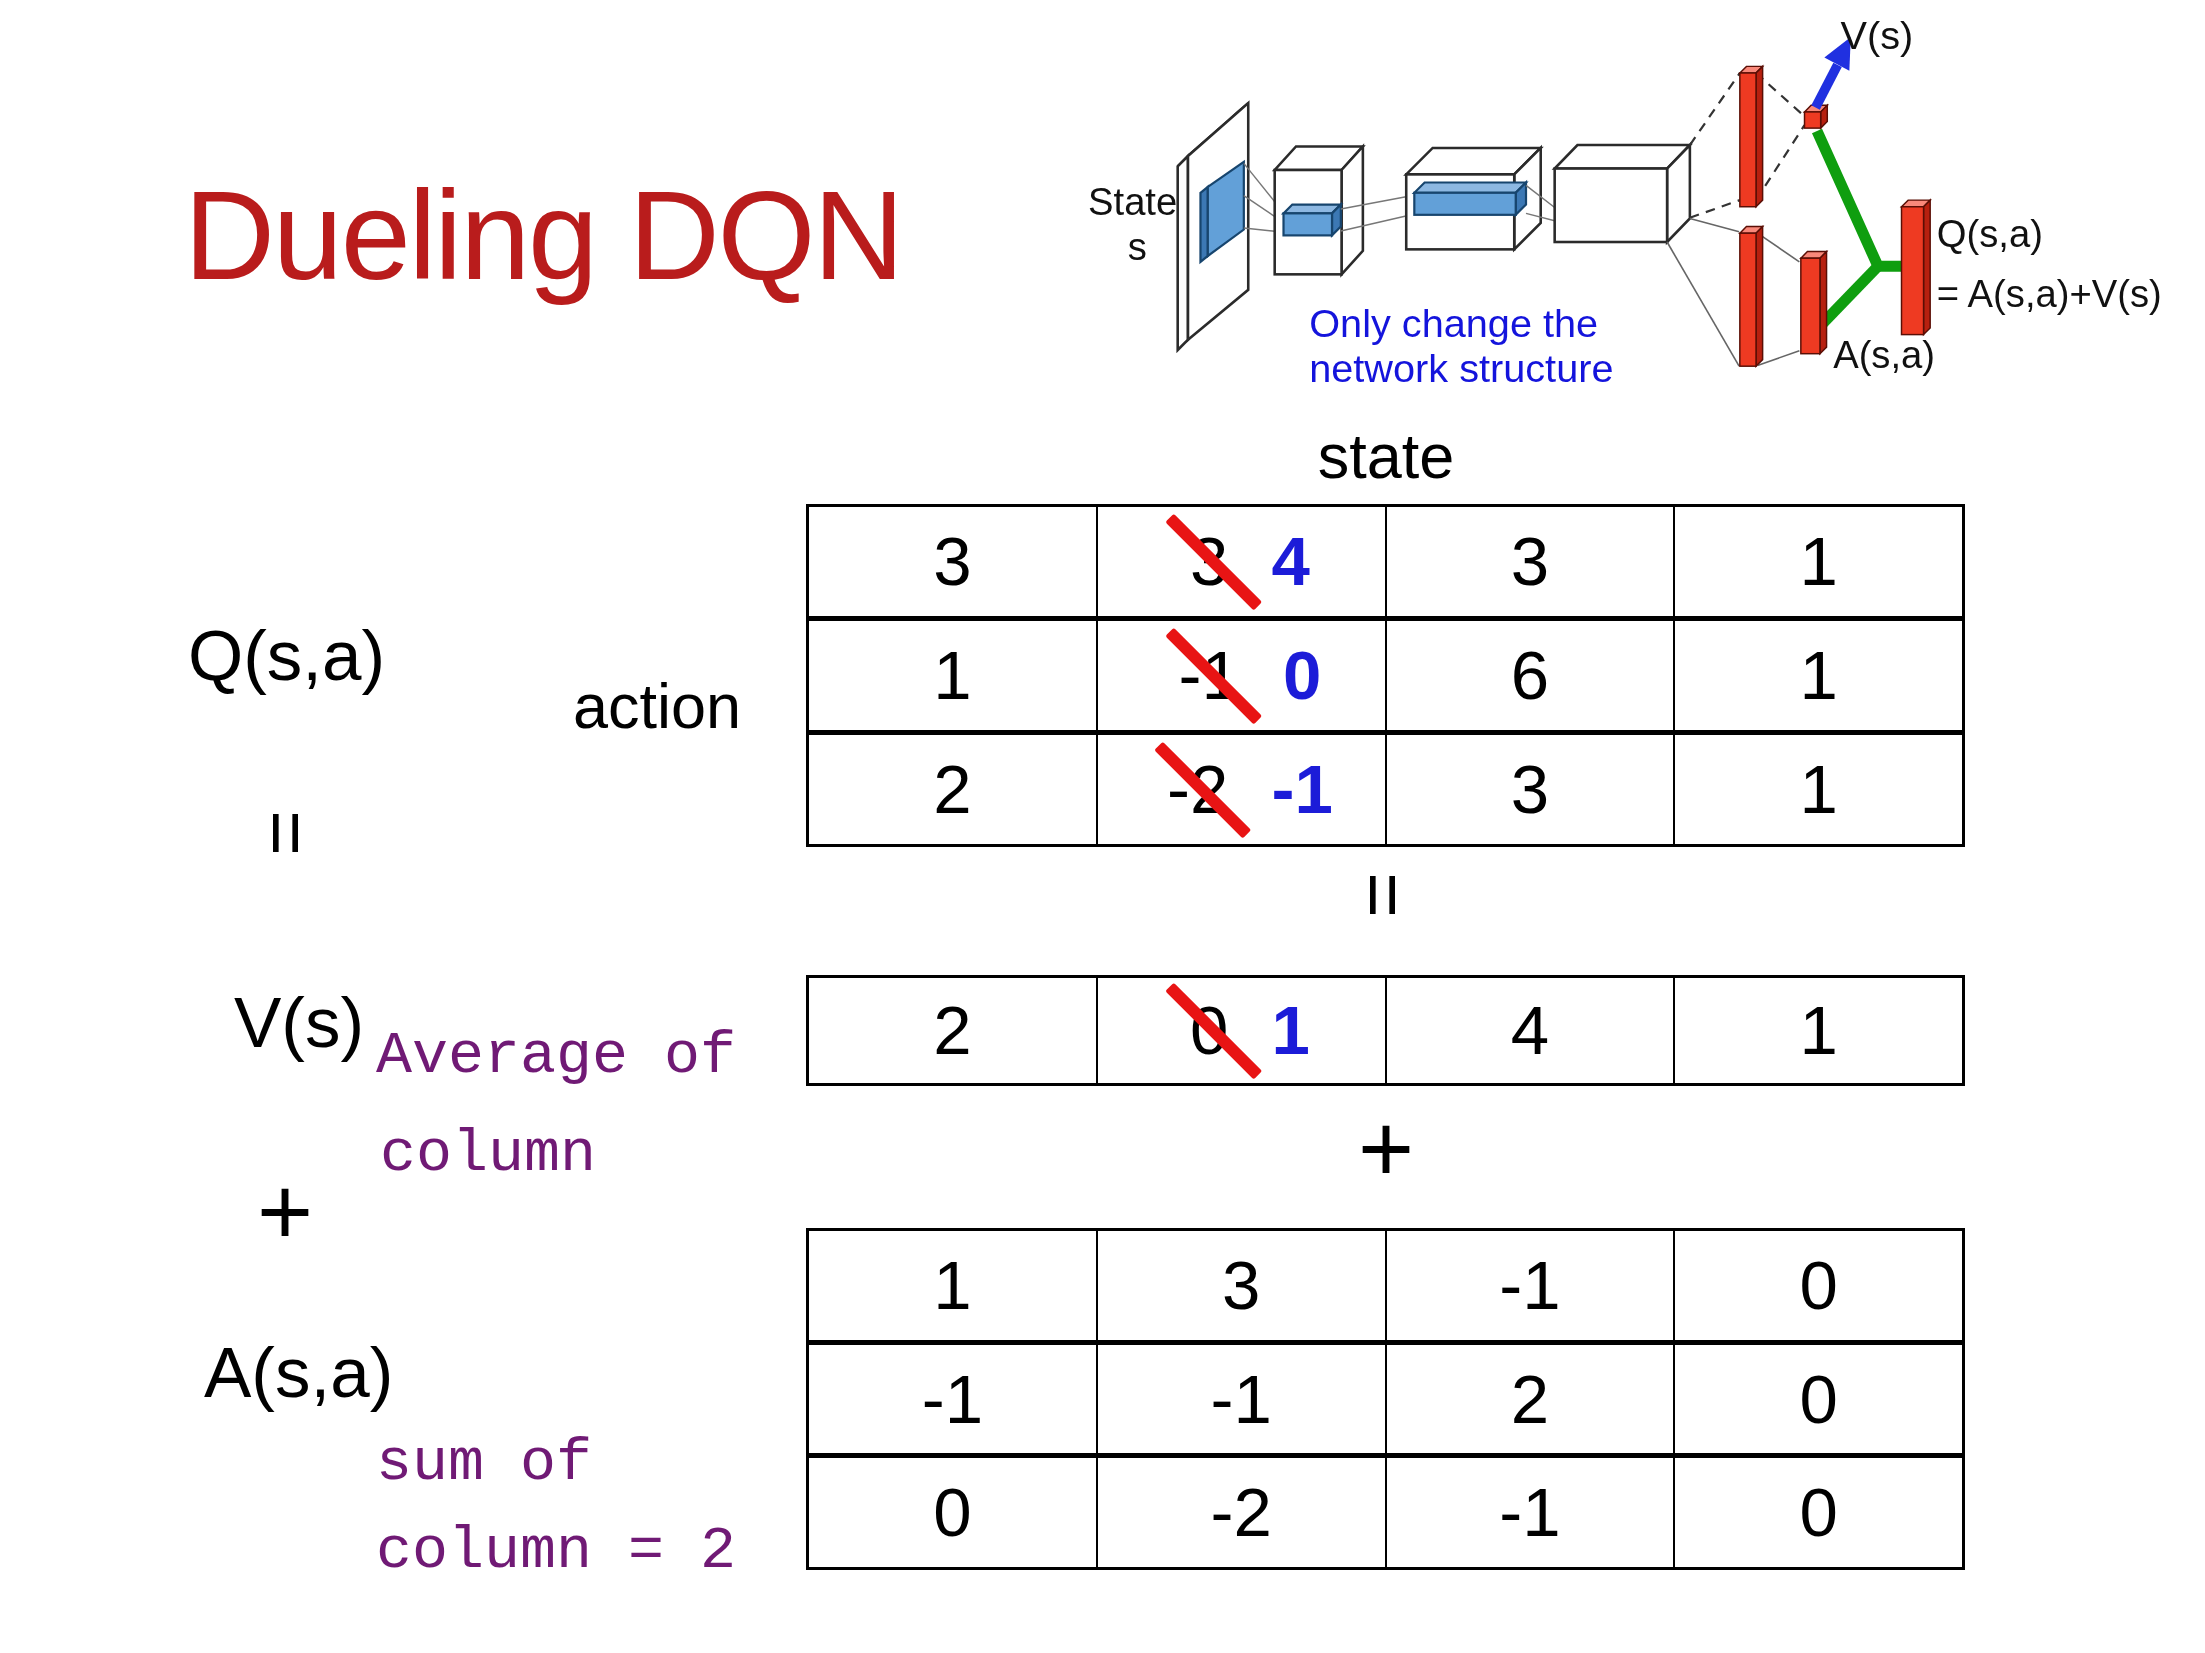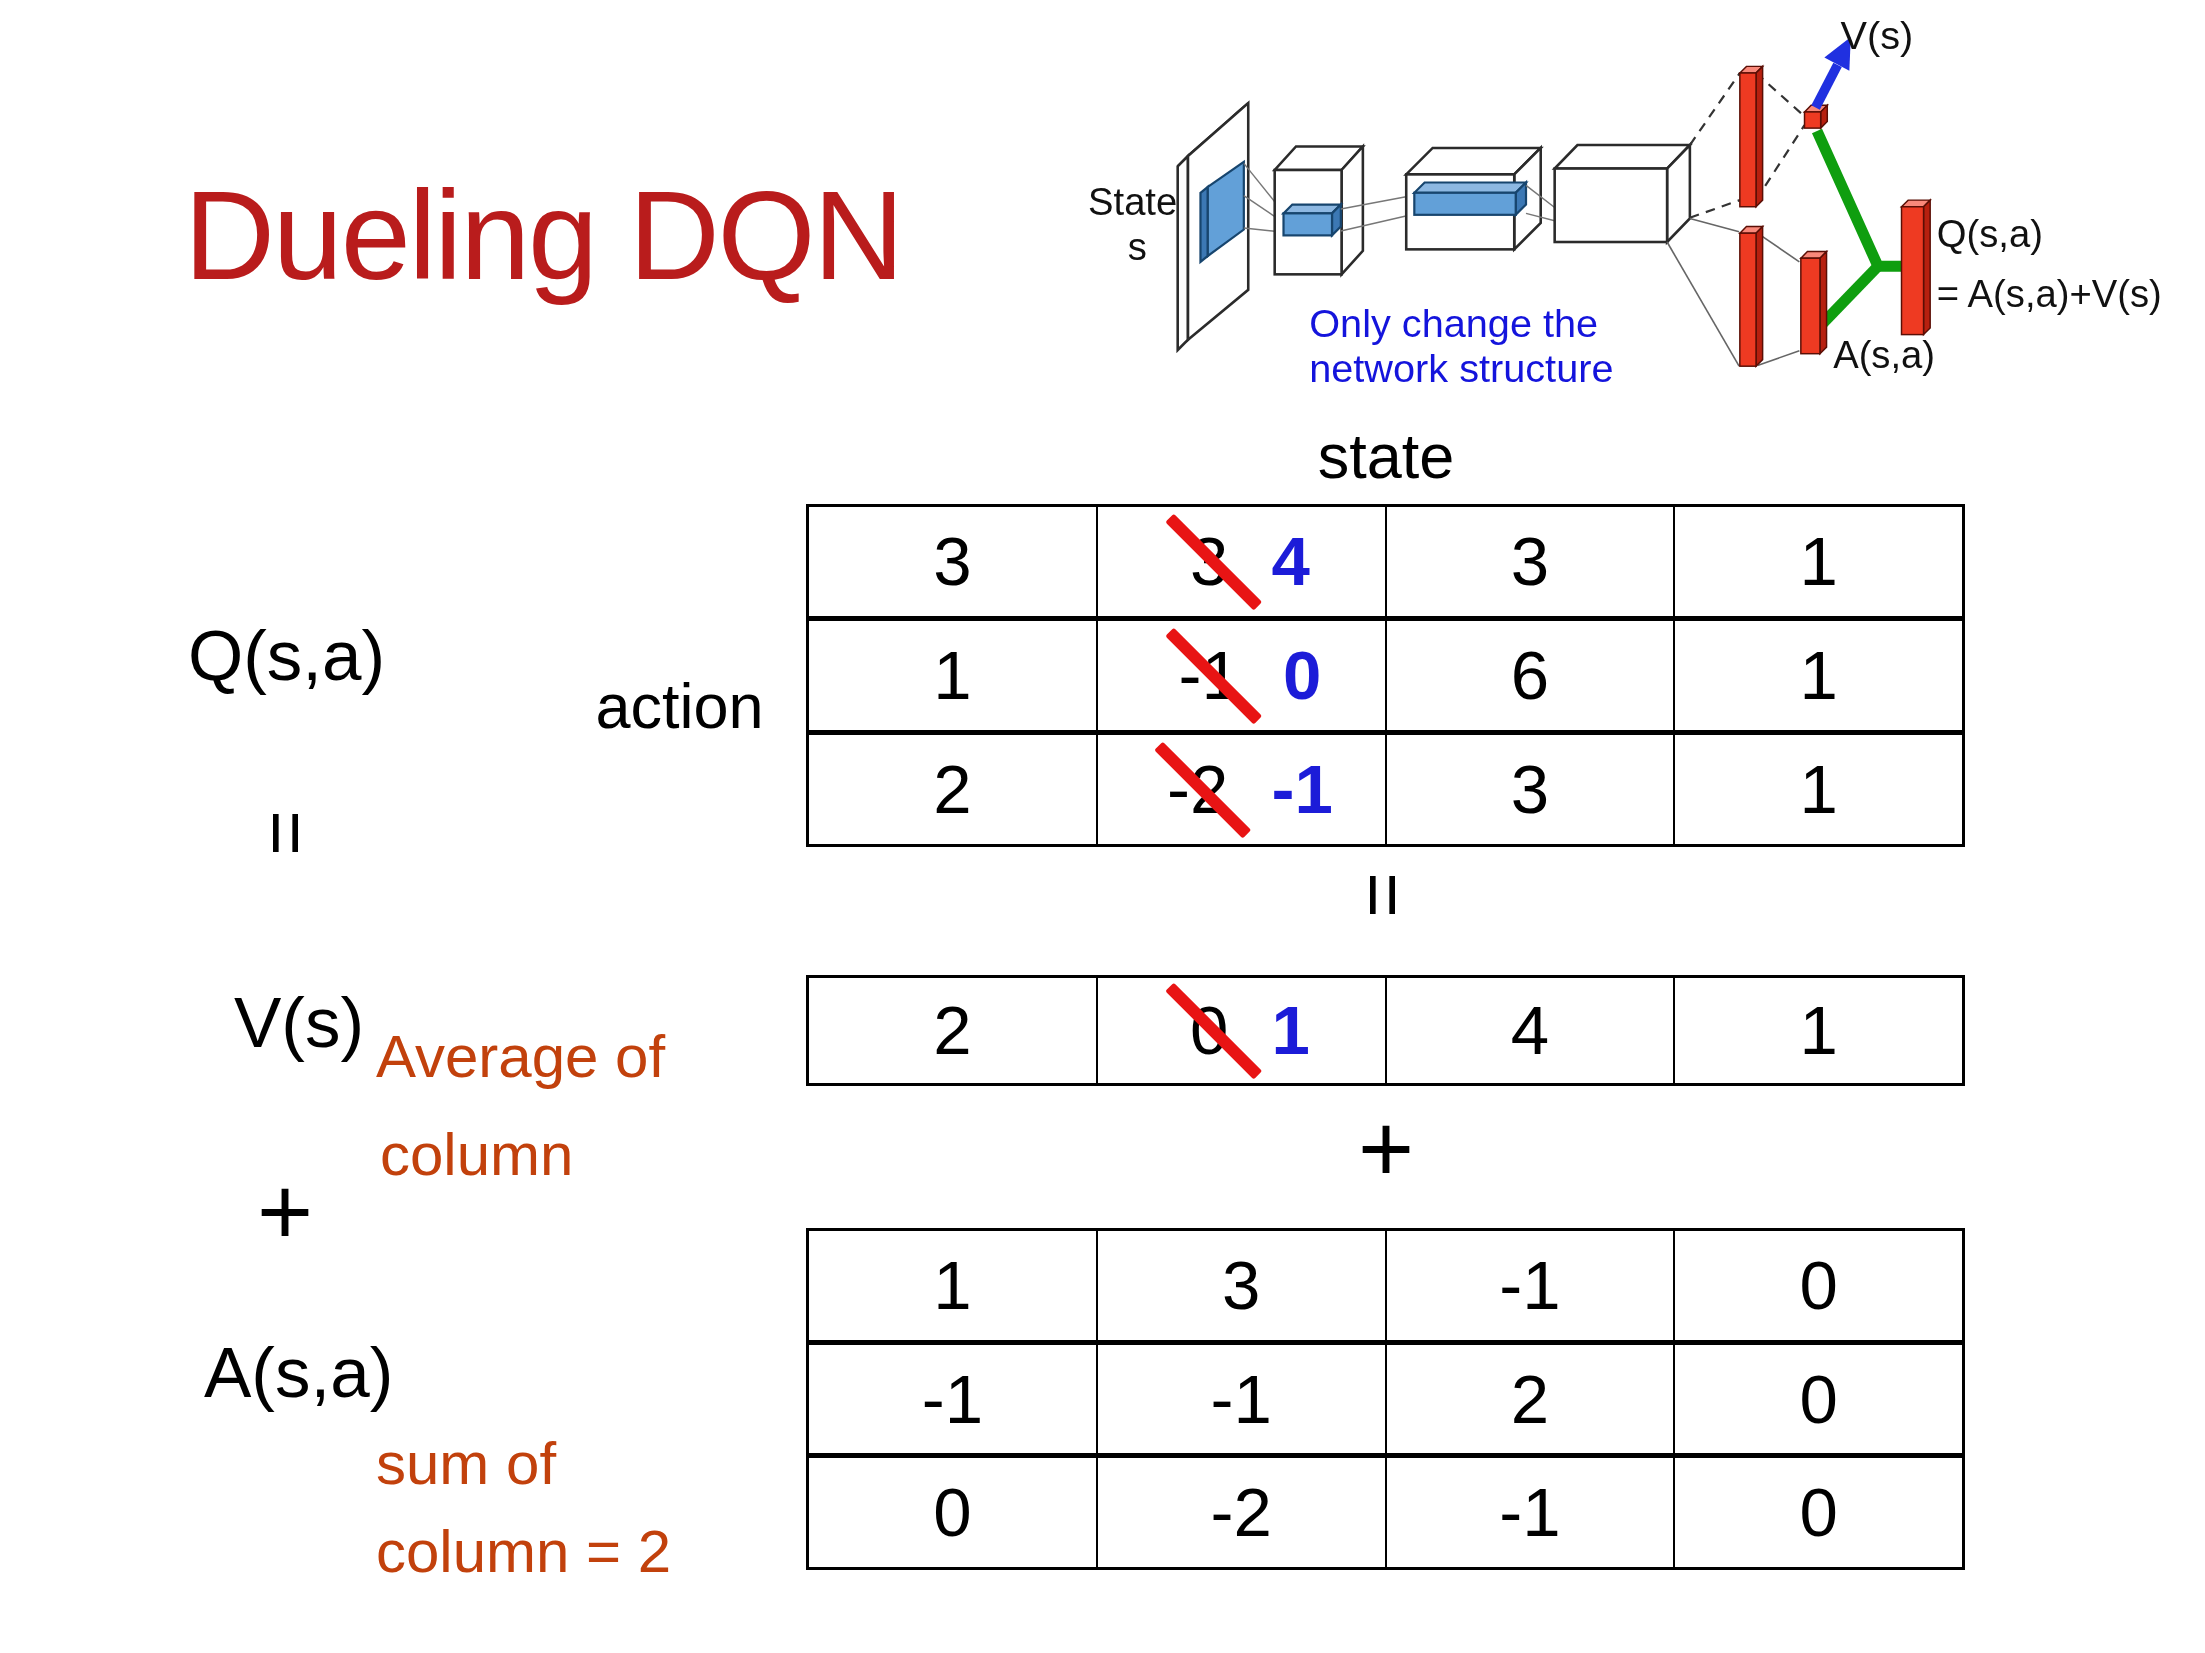--- a/index.html
+++ b/index.html
@@ -37,37 +37,37 @@
     position:absolute; left:50%; top:50%; width:125px; height:11.8px;
     background:#e81414; border-radius:2.2px;
     transform:translate(-46%,-50%) rotate(45deg);
   }
   .new-num { color:#1c1cd8; font-weight:700; }
 
   
   .lbl { white-space:nowrap; }
   .lbl-state-header { left:1250px; top:420px; width:272px; text-align:center; font-size:63px; }
   .lbl-q      { left:188px; top:615px; font-size:71px; }
-  .lbl-action { left:573px; top:670px; width:213px; text-align:center; font-size:63px; }
+  .lbl-action { left:573px; top:670px; width:213px; text-align:left; font-size:63px; }
   .lbl-v      { left:234px; top:982px; font-size:71px; }
   .lbl-a      { left:204px; top:1332px; font-size:71px; }
 
   .rot-eq {
     width:74px; height:76px; display:flex; align-items:center; justify-content:center;
     font-size:78px; transform:rotate(90deg);
   }
   .eq-left   { left:250px;  top:795px; }
   .eq-center { left:1347px; top:857px; }
 
   .plus { width:96px; height:103px; display:flex; align-items:center; justify-content:center;
           font-size:96px; font-weight:400; }
   .plus-left   { left:237px;  top:1160px; }
   .plus-center { left:1338px; top:1097px; }
 
-  .blue-note { color:#c2410c; font-size:60px; white-space:nowrap; }
+  .blue-note { color:#701a75; font-size:60px; white-space:nowrap;font-family:Liberation Mono, monospace; }
   .avg1 { left:376px; top:1022px; }
   .avg2 { left:380px; top:1120px; }
   .sum1 { left:376px; top:1429px; }
   .sum2 { left:376px; top:1517px; }
 
   
   .net-svg { left:1066px; top:0px; width:1139px; height:412px; }
   .net-svg text { font-family:"Liberation Sans", sans-serif; fill:#111; }
   .net-svg .blue-t { fill:#1414dc; }
 </style>

